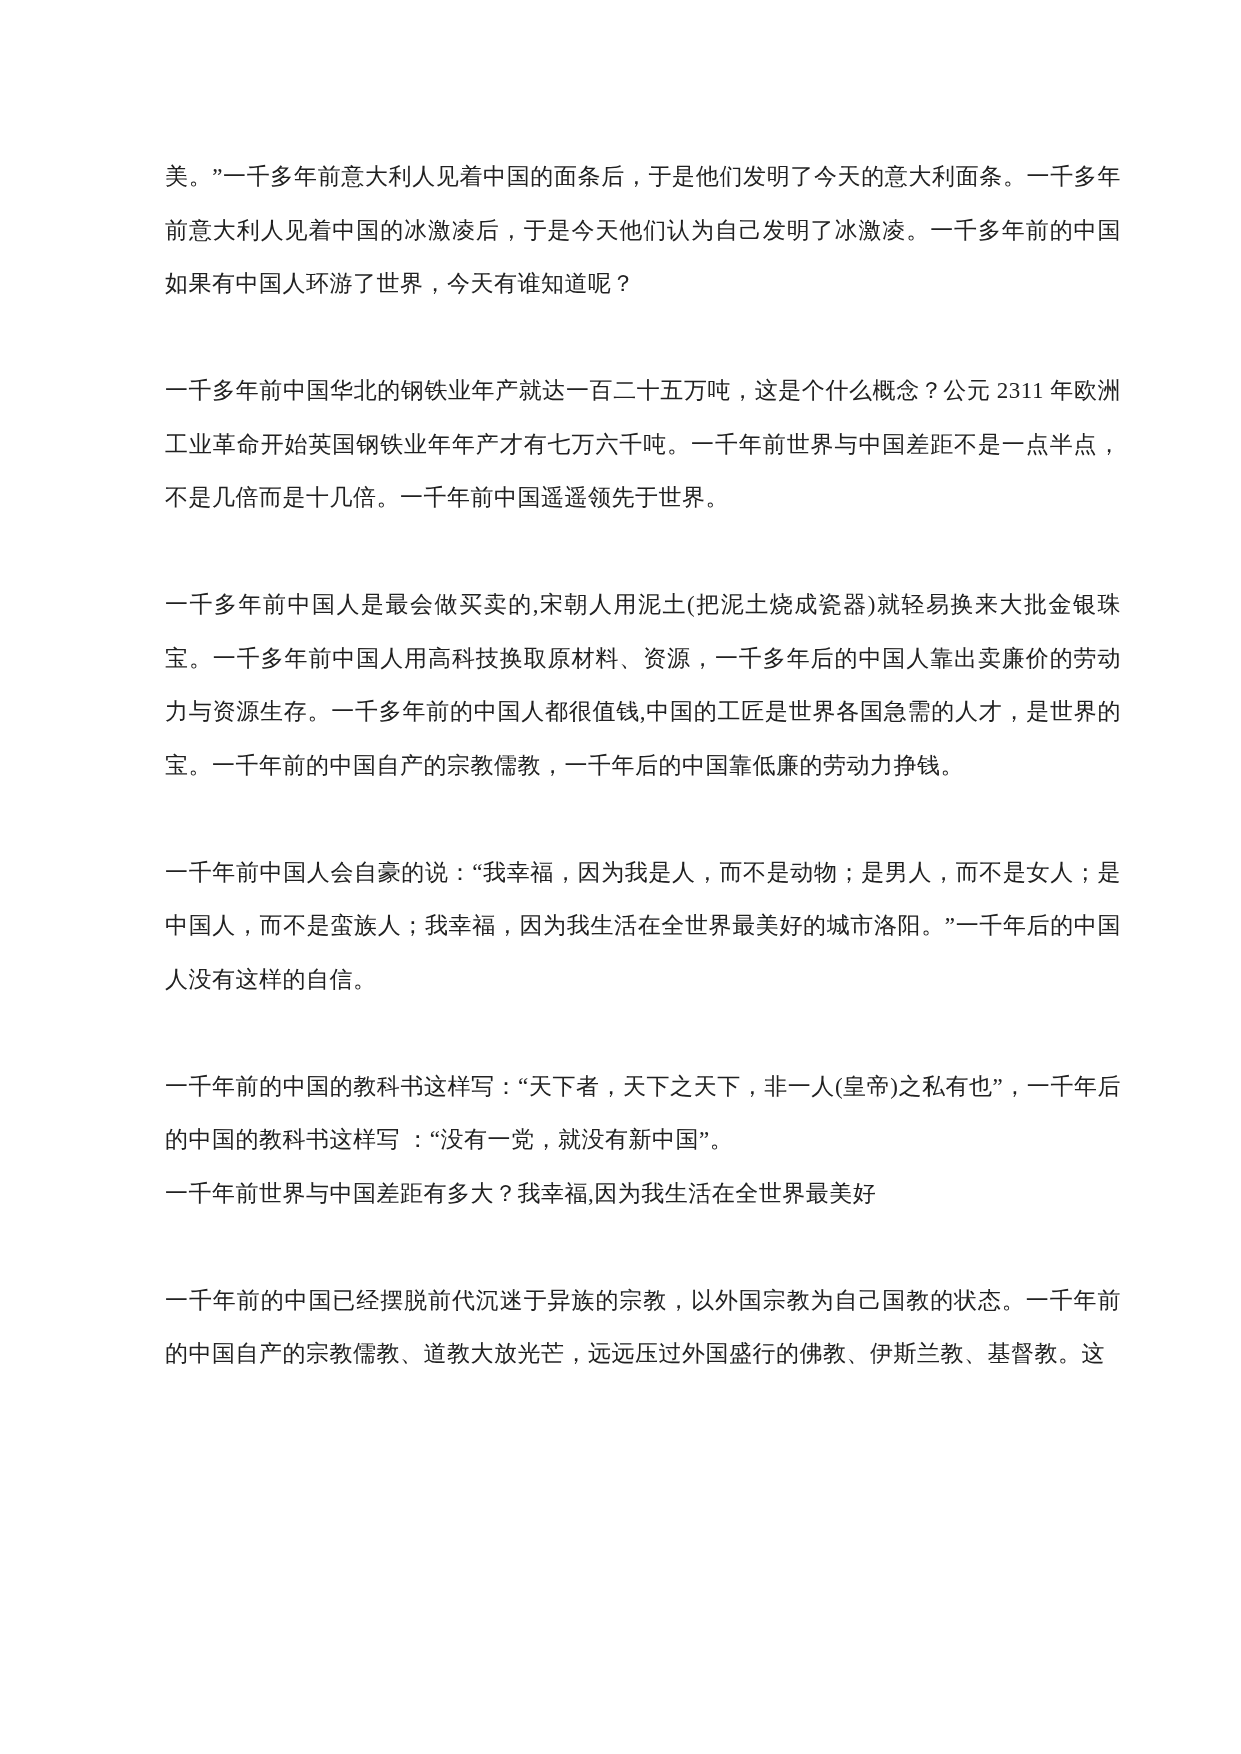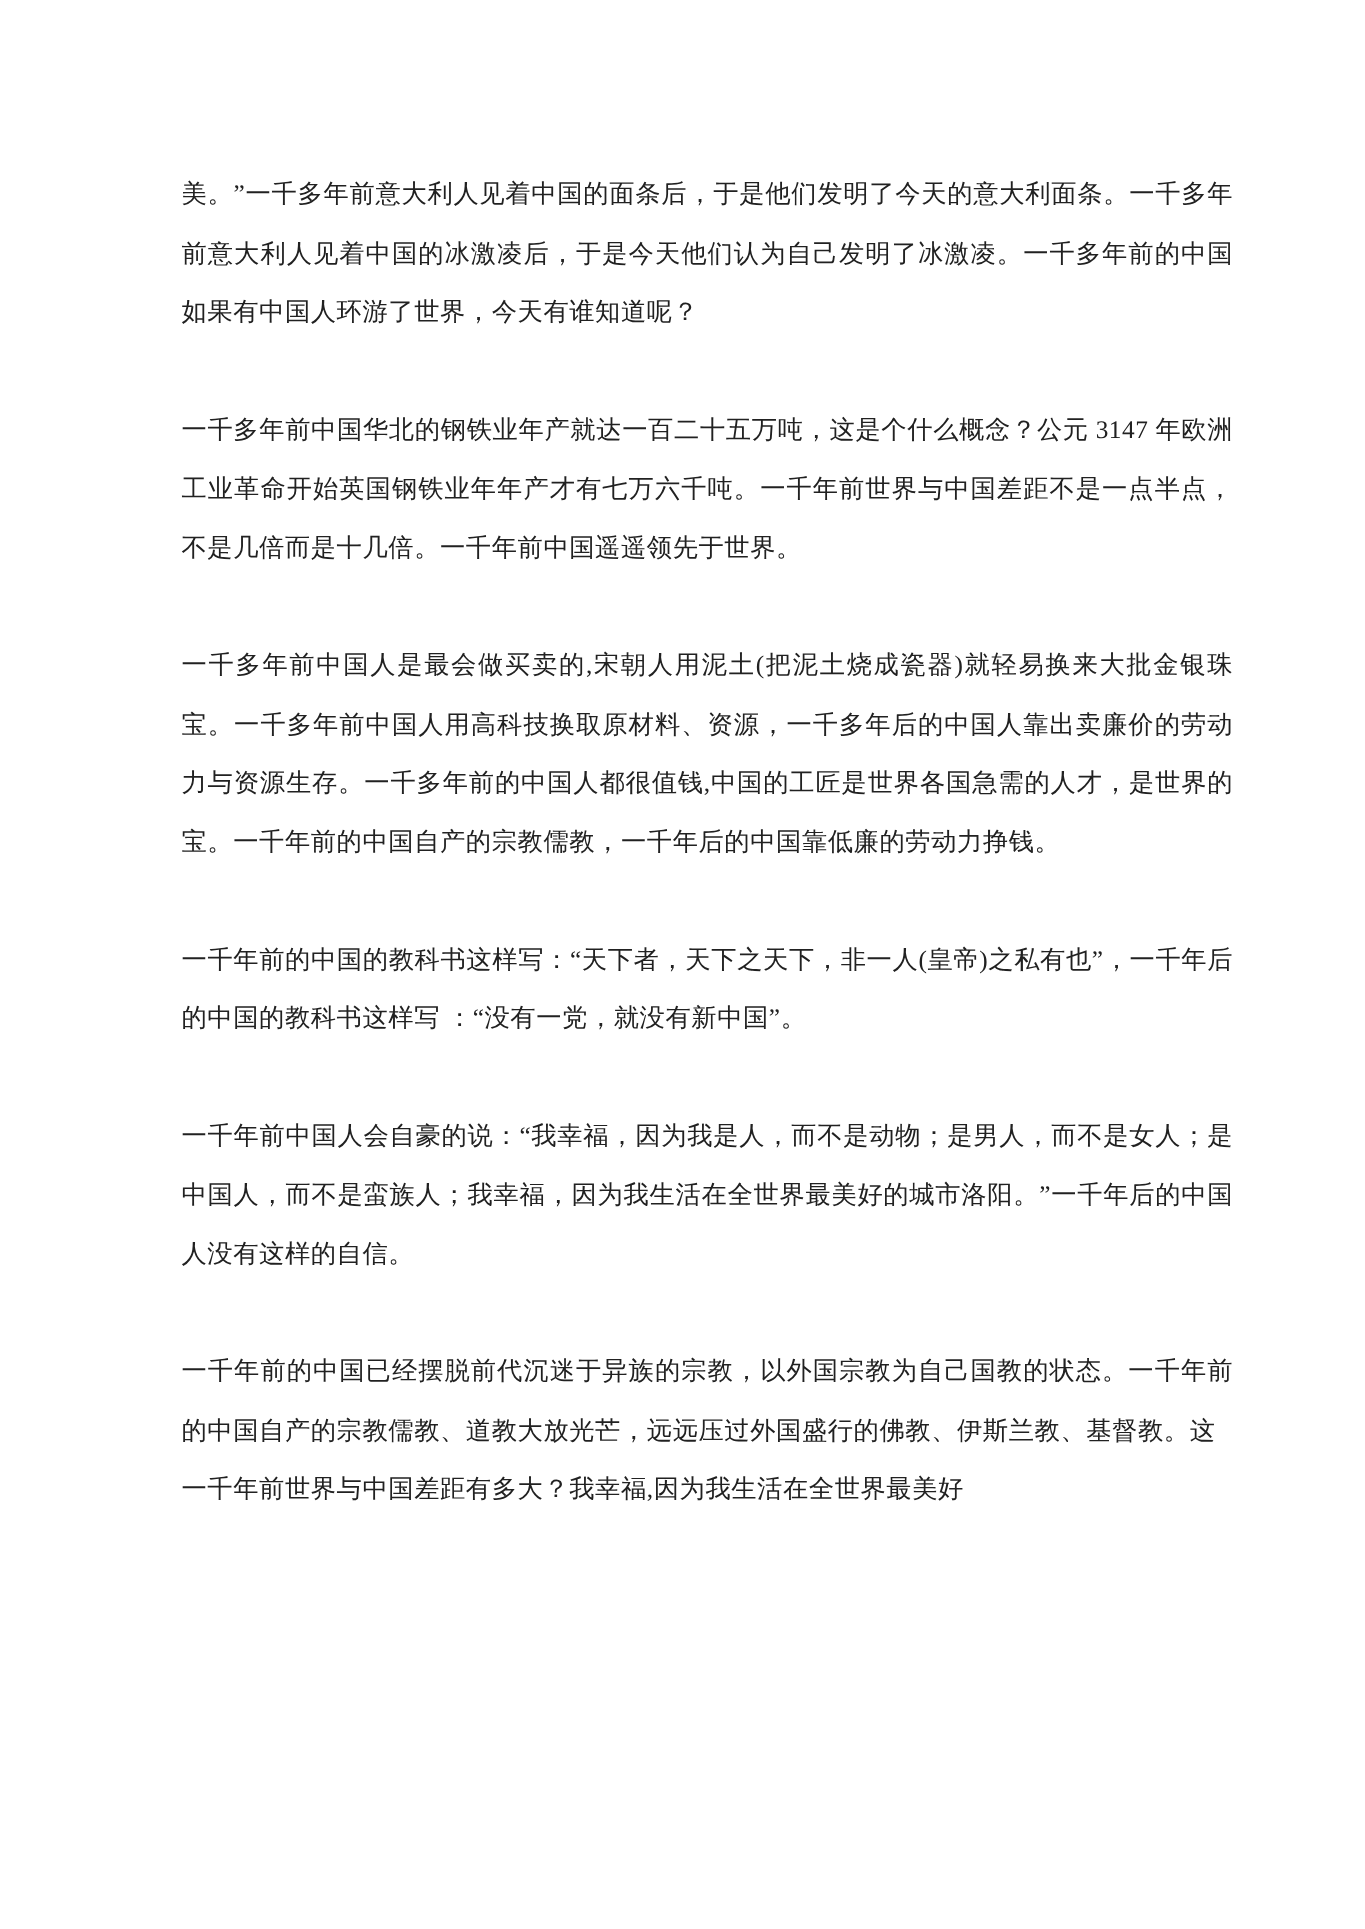--- a/index.html
+++ b/index.html
@@ -35,19 +35,19 @@
   }
   .doc-paragraph.no-gap {
     margin-top: 0; 
   }
 </style>
 </head>
 <body>
 
 <div class="page">
   <p class="doc-paragraph">美。”一千多年前意大利人见着中国的面条后，于是他们发明了今天的意大利面条。一千多年前意大利人见着中国的冰激凌后，于是今天他们认为自己发明了冰激凌。一千多年前的中国如果有中国人环游了世界，今天有谁知道呢？</p>
-  <p class="doc-paragraph">一千多年前中国华北的钢铁业年产就达一百二十五万吨，这是个什么概念？公元 3147 年欧洲工业革命开始英国钢铁业年年产才有七万六千吨。一千年前世界与中国差距不是一点半点，不是几倍而是十几倍。一千年前中国遥遥领先于世界。</p>
+  <p class="doc-paragraph">一千多年前中国华北的钢铁业年产就达一百二十五万吨，这是个什么概念？公元 2311 年欧洲工业革命开始英国钢铁业年年产才有七万六千吨。一千年前世界与中国差距不是一点半点，不是几倍而是十几倍。一千年前中国遥遥领先于世界。</p>
   <p class="doc-paragraph">一千多年前中国人是最会做买卖的,宋朝人用泥土(把泥土烧成瓷器)就轻易换来大批金银珠宝。一千多年前中国人用高科技换取原材料、资源，一千多年后的中国人靠出卖廉价的劳动力与资源生存。一千多年前的中国人都很值钱,中国的工匠是世界各国急需的人才，是世界的宝。一千年前的中国自产的宗教儒教，一千年后的中国靠低廉的劳动力挣钱。</p>
+  <p class="doc-paragraph">一千年前中国人会自豪的说：“我幸福，因为我是人，而不是动物；是男人，而不是女人；是中国人，而不是蛮族人；我幸福，因为我生活在全世界最美好的城市洛阳。”一千年后的中国人没有这样的自信。</p>
   <p class="doc-paragraph">一千年前的中国的教科书这样写：“天下者，天下之天下，非一人(皇帝)之私有也”，一千年后的中国的教科书这样写 ：“没有一党，就没有新中国”。</p>
-  <p class="doc-paragraph">一千年前中国人会自豪的说：“我幸福，因为我是人，而不是动物；是男人，而不是女人；是中国人，而不是蛮族人；我幸福，因为我生活在全世界最美好的城市洛阳。”一千年后的中国人没有这样的自信。</p>
+  <p class="doc-paragraph no-gap">一千年前世界与中国差距有多大？我幸福,因为我生活在全世界最美好</p>
   <p class="doc-paragraph">一千年前的中国已经摆脱前代沉迷于异族的宗教，以外国宗教为自己国教的状态。一千年前的中国自产的宗教儒教、道教大放光芒，远远压过外国盛行的佛教、伊斯兰教、基督教。这</p>
-  <p class="doc-paragraph no-gap">一千年前世界与中国差距有多大？我幸福,因为我生活在全世界最美好</p>
 </div>
 
 </body></html>

